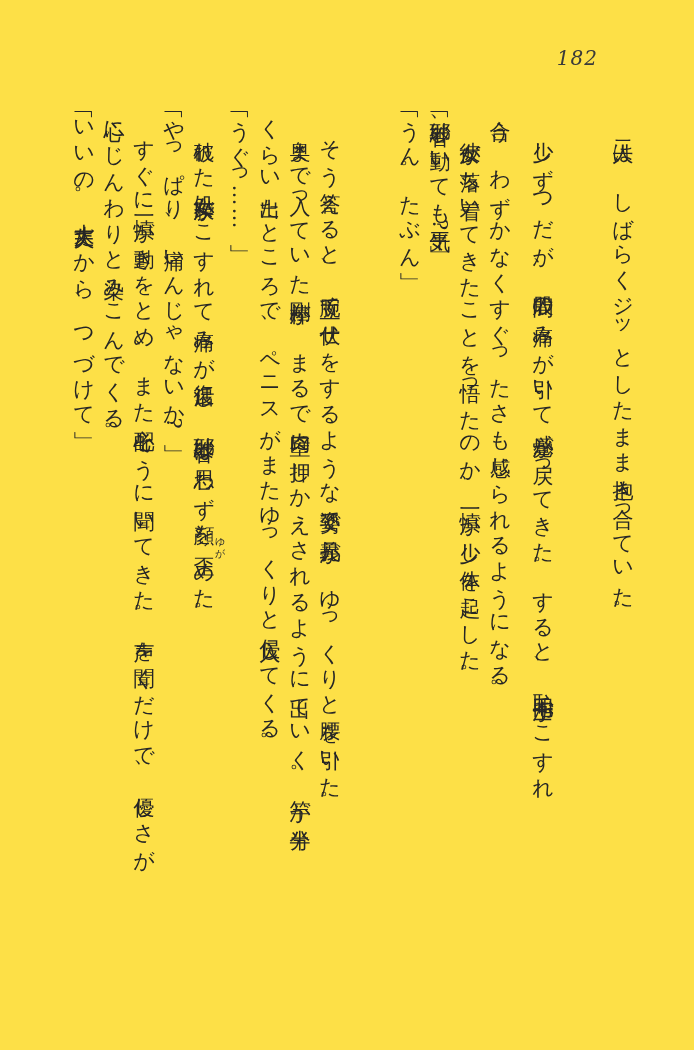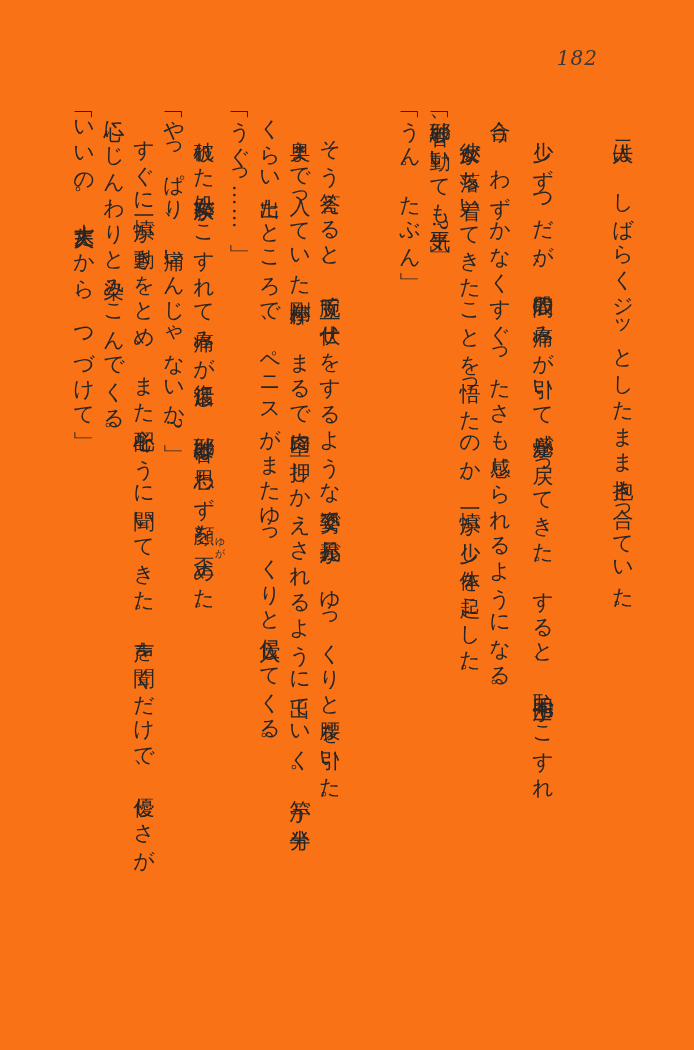--- a/index.html
+++ b/index.html
@@ -4,21 +4,21 @@
 <style>
   html, body {
     margin: 0;
     padding: 0;
     background: #e8e8e6;
   }
   .page {
     position: relative;
     width: 694px;
     height: 1050px;
-    background: #f97316;
+    background: #fde047;
     overflow: hidden;
     font-family: "DejaVu Serif", "Liberation Serif", serif;
   }
   .page-number {
     position: absolute;
     top: 46px;
     right: 96px;
     font-size: 20px;
     font-style: italic;
     letter-spacing: 1px;

